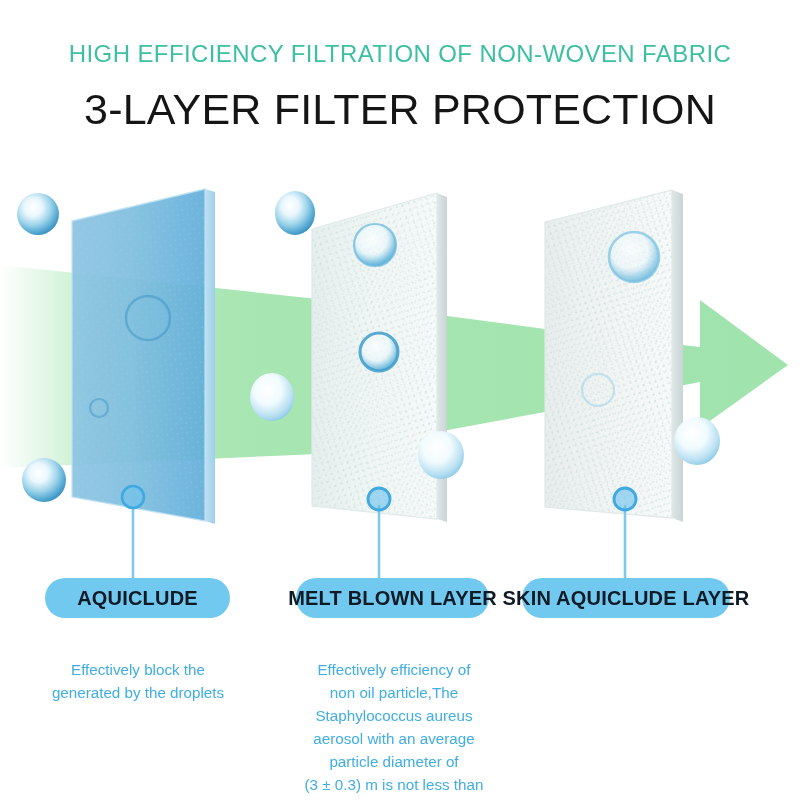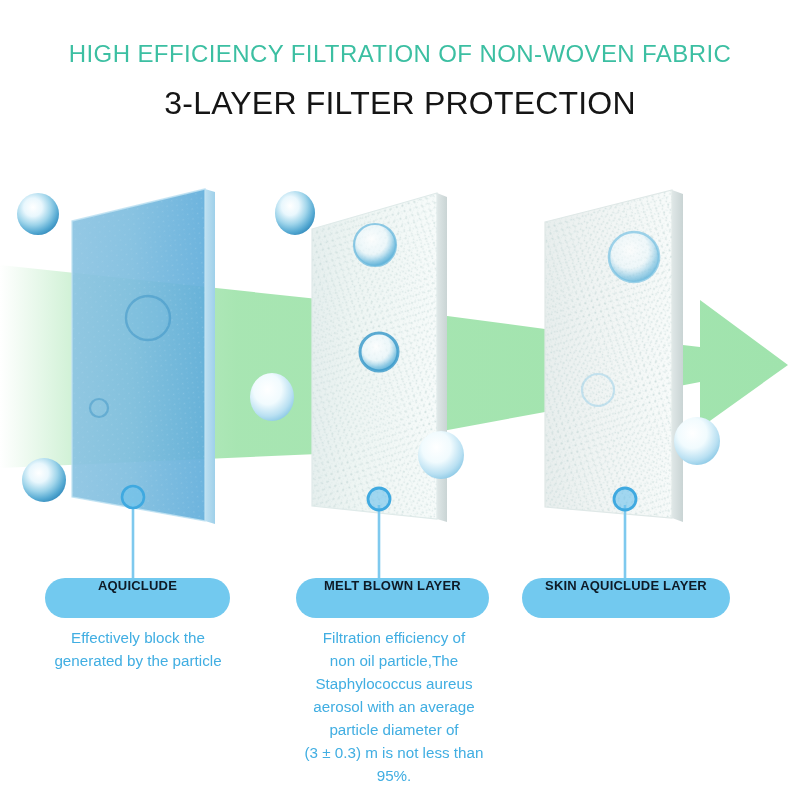--- a/index.html
+++ b/index.html
@@ -40,21 +40,21 @@
     color: #3cbfa2;
     font-weight: 400;
     white-space: nowrap;
   }
   .title-sub {
     position: absolute;
     left: 0;
     top: 85px;
     width: 800px;
     text-align: center;
-    font-size: 32px;
+    font-size: 43px;
     letter-spacing: 0.2px;
     color: #151515;
     font-weight: 400;
     white-space: nowrap;
   }
 
   
   .scene {
     position: absolute;
     left: 0;
@@ -68,41 +68,42 @@
     top: 0;
   }
 
   
   .pill {
     position: absolute;
     height: 40px;
     border-radius: 20px;
     background: #72c9ef;
     display: flex;
-    align-items: flex-start;
+    align-items: center;
     justify-content: center;
     color: #0e1a26;
     font-weight: bold;
-    font-size: 13px;
+    font-size: 20px;
     letter-spacing: 0.2px;
     white-space: nowrap;
     z-index: 30;
   }
   .pill.p1 { left: 45px;  top: 578px; width: 185px; }
   .pill.p2 { left: 296px; top: 578px; width: 193px; }
   .pill.p3 { left: 522px; top: 578px; width: 208px; }
 
   
   .desc {
     position: absolute;
     text-align: center;
     color: #41aee2;
     font-size: 15.2px;
     line-height: 23px;
     z-index: 30;
+    margin-top: 32px;
   }
   .desc.d1 { left: 36px;  top: 626px; width: 204px; }
   .desc.d2 { left: 286px; top: 626px; width: 216px; }
   .desc.d3 { left: 515px; top: 626px; width: 220px; }
   .desc span { display: block; }
 </style>
 </head>
 <body>
 
 <div id="poster">
@@ -274,25 +275,25 @@
   </div>
   <div class="pill p2">
     <span>MELT BLOWN LAYER</span>
   </div>
   <div class="pill p3">
     <span>SKIN AQUICLUDE LAYER</span>
   </div>
 
   <div class="desc d1">
     <span>Effectively block the</span>
-    <span>generated by the particle</span>
+    <span>generated by the droplets</span>
   </div>
 
   <div class="desc d2">
-    <span>Filtration efficiency of</span>
+    <span>Effectively efficiency of</span>
     <span>non oil particle,The</span>
     <span>Staphylococcus aureus</span>
     <span>aerosol with an average</span>
     <span>particle diameter of</span>
     <span>(3 ± 0.3) m is not less than 95%.</span>
   </div>
 
 
 </div>
 

